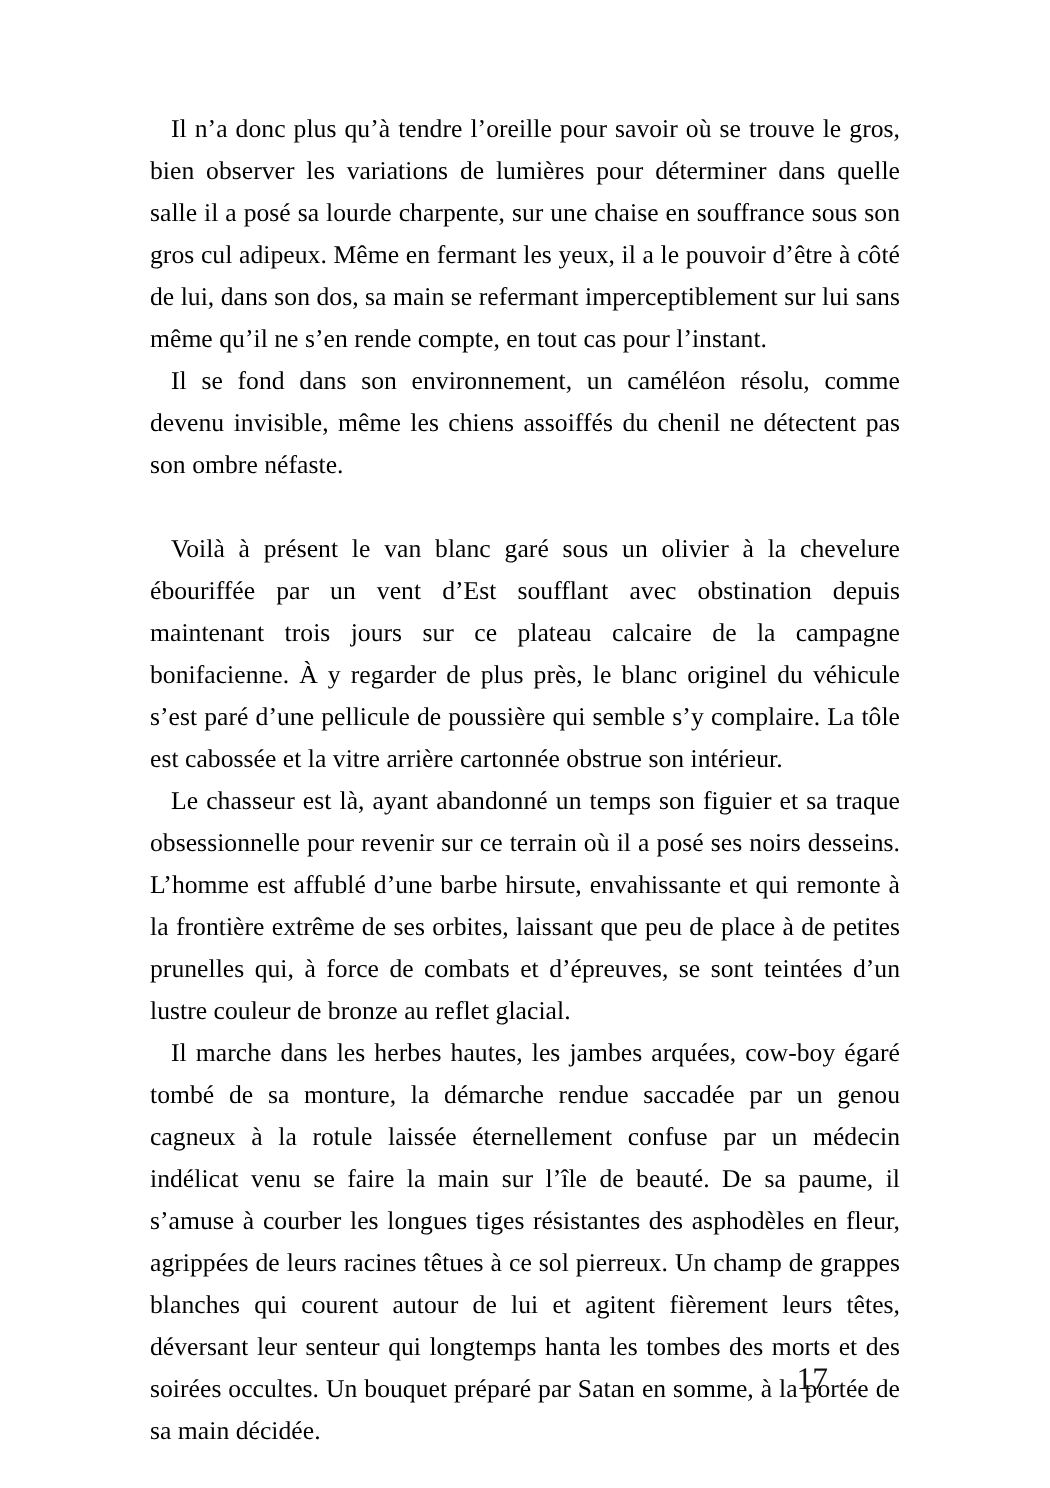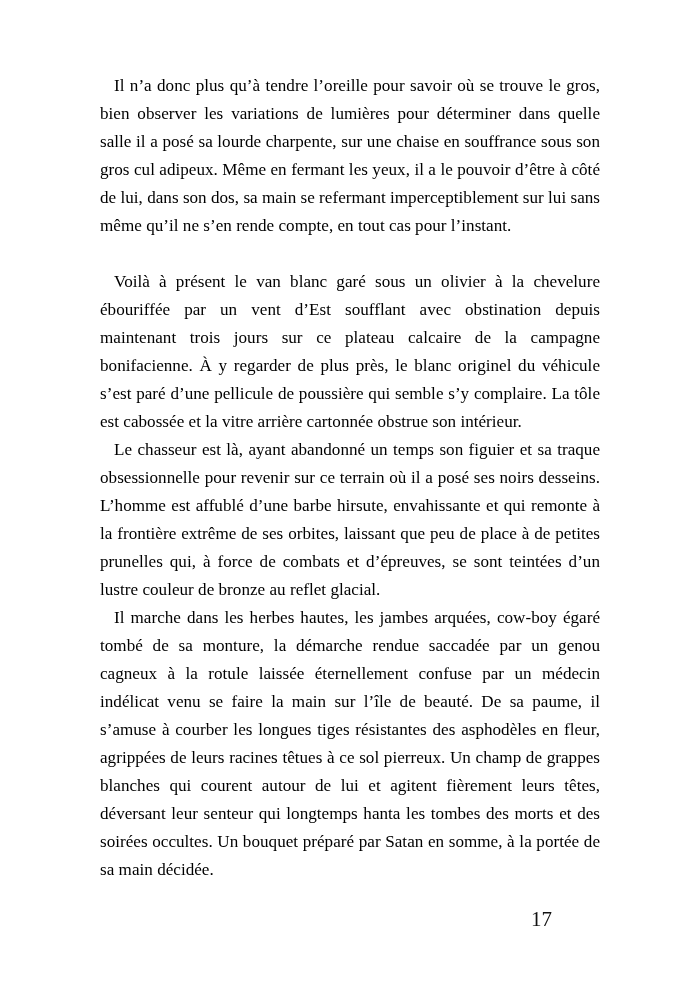--- a/index.html
+++ b/index.html
@@ -64,20 +64,21 @@
 </style>
 </head>
 <body>
 
 <div class="page">
 
   <div class="text-block">
 
     <p class="para">Il n’a donc plus qu’à tendre l’oreille pour savoir où se trouve le gros, bien observer les variations de lumières pour déterminer dans quelle salle il a posé sa lourde charpente, sur une chaise en souffrance sous son gros cul adipeux. Même en fermant les yeux, il a le pouvoir d’être à côté de lui, dans son dos, sa main se refermant imperceptiblement sur lui sans même qu’il ne s’en rende compte, en tout cas pour l’instant.</p>
 
+    <p class="para">Il se fond dans son environnement, un caméléon résolu, comme devenu invisible, même les chiens assoiffés du chenil ne détectent pas son ombre néfaste.</p>
 
     <div class="section-gap"></div>
 
     <p class="para">Voilà à présent le van blanc garé sous un olivier à la chevelure ébouriffée par un vent d’Est soufflant avec obstination depuis maintenant trois jours sur ce plateau calcaire de la campagne bonifacienne. À y regarder de plus près, le blanc originel du véhicule s’est paré d’une pellicule de poussière qui semble s’y complaire. La tôle est cabossée et la vitre arrière cartonnée obstrue son intérieur.</p>
 
     <p class="para">Le chasseur est là, ayant abandonné un temps son figuier et sa traque obsessionnelle pour revenir sur ce terrain où il a posé ses noirs desseins. L’homme est affublé d’une barbe hirsute, envahissante et qui remonte à la frontière extrême de ses orbites, laissant que peu de place à de petites prunelles qui, à force de combats et d’épreuves, se sont teintées d’un lustre couleur de bronze au reflet glacial.</p>
 
     <p class="para">Il marche dans les herbes hautes, les jambes arquées, cow-boy égaré tombé de sa monture, la démarche rendue saccadée par un genou cagneux à la rotule laissée éternellement confuse par un médecin indélicat venu se faire la main sur l’île de beauté. De sa paume, il s’amuse à courber les longues tiges résistantes des asphodèles en fleur, agrippées de leurs racines têtues à ce sol pierreux. Un champ de grappes blanches qui courent autour de lui et agitent fièrement leurs têtes, déversant leur senteur qui longtemps hanta les tombes des morts et des soirées occultes. Un bouquet préparé par Satan en somme, à la portée de sa main décidée.</p>
 
   </div>

